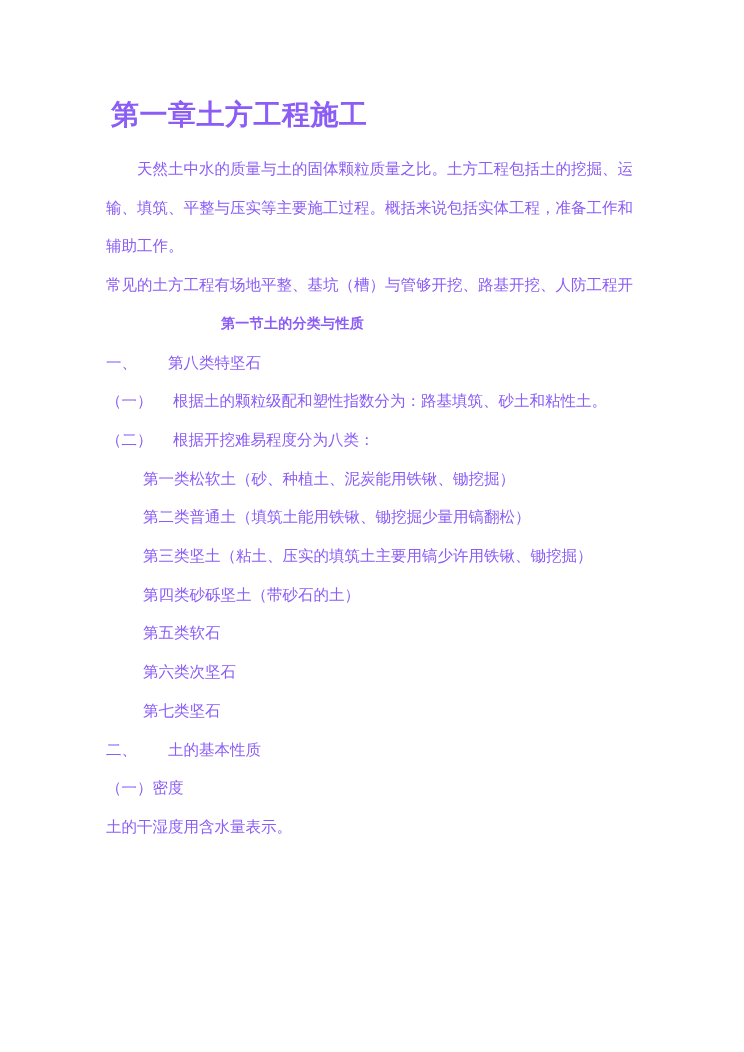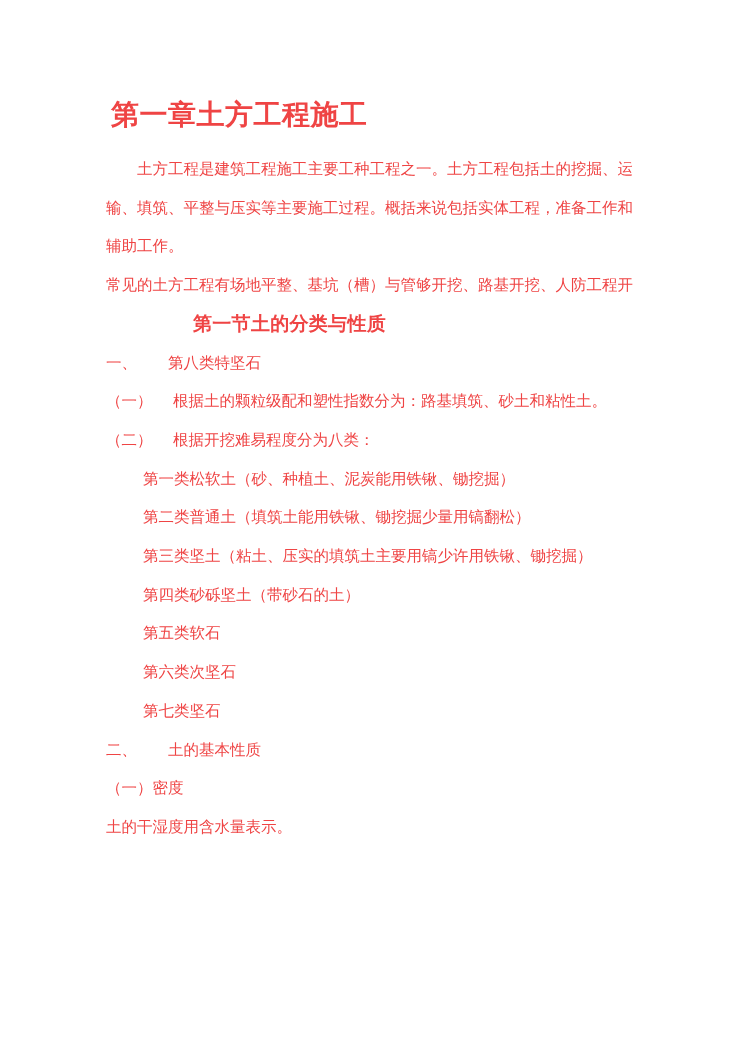--- a/index.html
+++ b/index.html
@@ -6,21 +6,21 @@
     margin: 0;
     padding: 0;
     background: #ffffff;
   }
   .page {
     position: relative;
     width: 744px;
     height: 1052px;
     box-sizing: border-box;
     background: #ffffff;
-    color: #ef4444;
+    color: #8b5cf6;
     padding: 95px 108px 0 106px;
     overflow: hidden;
     font-family: "Liberation Serif", "DejaVu Serif", serif;
   }
   .doc-title {
     font-size: 28px;
     font-weight: bold;
     line-height: 40px;
     margin: 0 0 15px 5px;
     letter-spacing: 0.5px;
@@ -29,39 +29,39 @@
   .line {
     font-size: 15.5px;
     line-height: 38.7px;
     white-space: nowrap;
   }
   .p-first {
     text-indent: 31px;
   }
   .heading {
     font-weight: bold;
-    font-size: 19px;
-    margin-left: 87px;
+    font-size: 14px;
+    margin-left: 115px;
     letter-spacing: 0.3px;
   }
   .sub {
     margin-left: 37px;
   }
   .marker { display: inline-block; }
   .m-num   { width: 62px; }
   .m-paren { width: 67px; }
 </style>
 </head>
 <body>
 
 <div class="page">
 
   <h1 class="doc-title">第一章土方工程施工</h1>
 
-  <div class="line p-first">土方工程是建筑工程施工主要工种工程之一。土方工程包括土的挖掘、运</div>
+  <div class="line p-first">天然土中水的质量与土的固体颗粒质量之比。土方工程包括土的挖掘、运</div>
   <div class="line">输、填筑、平整与压实等主要施工过程。概括来说包括实体工程，准备工作和</div>
   <div class="line">辅助工作。</div>
   <div class="line">常见的土方工程有场地平整、基坑（槽）与管够开挖、路基开挖、人防工程开</div>
 
   <div class="line heading">第一节土的分类与性质</div>
 
   <div class="line">
     <span class="marker m-num">一、</span><span>第八类特坚石</span>
   </div>
 

